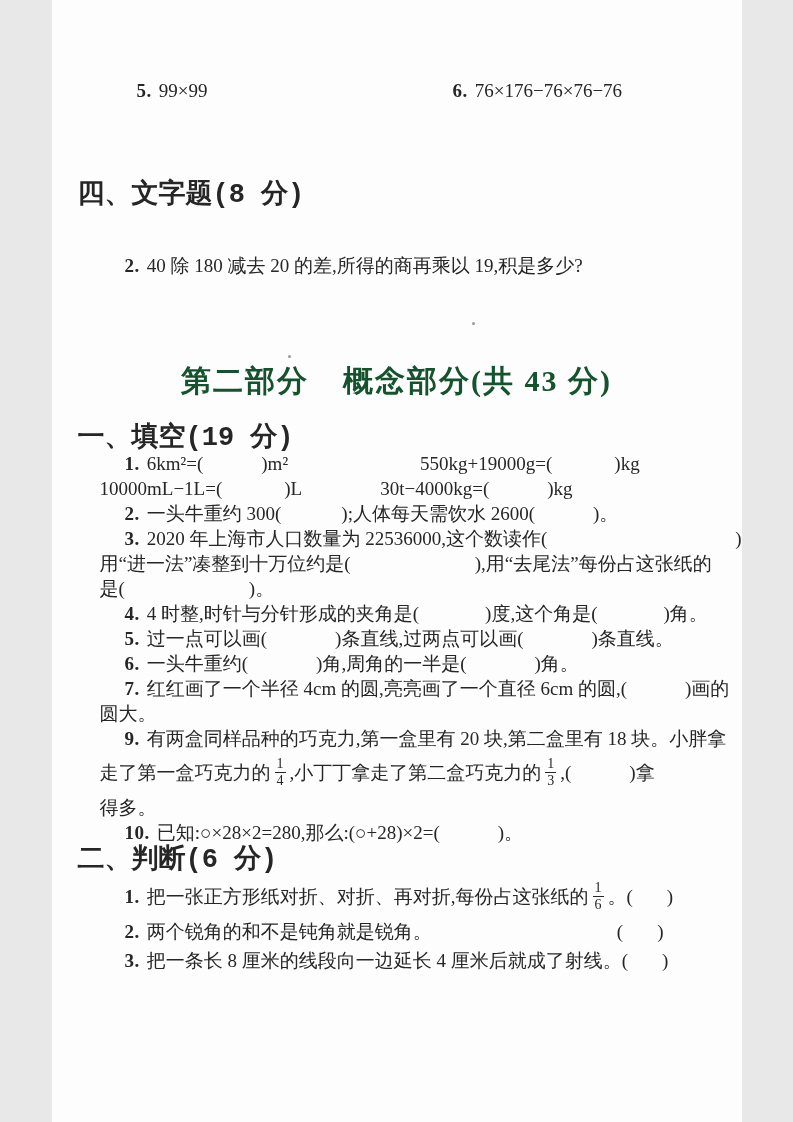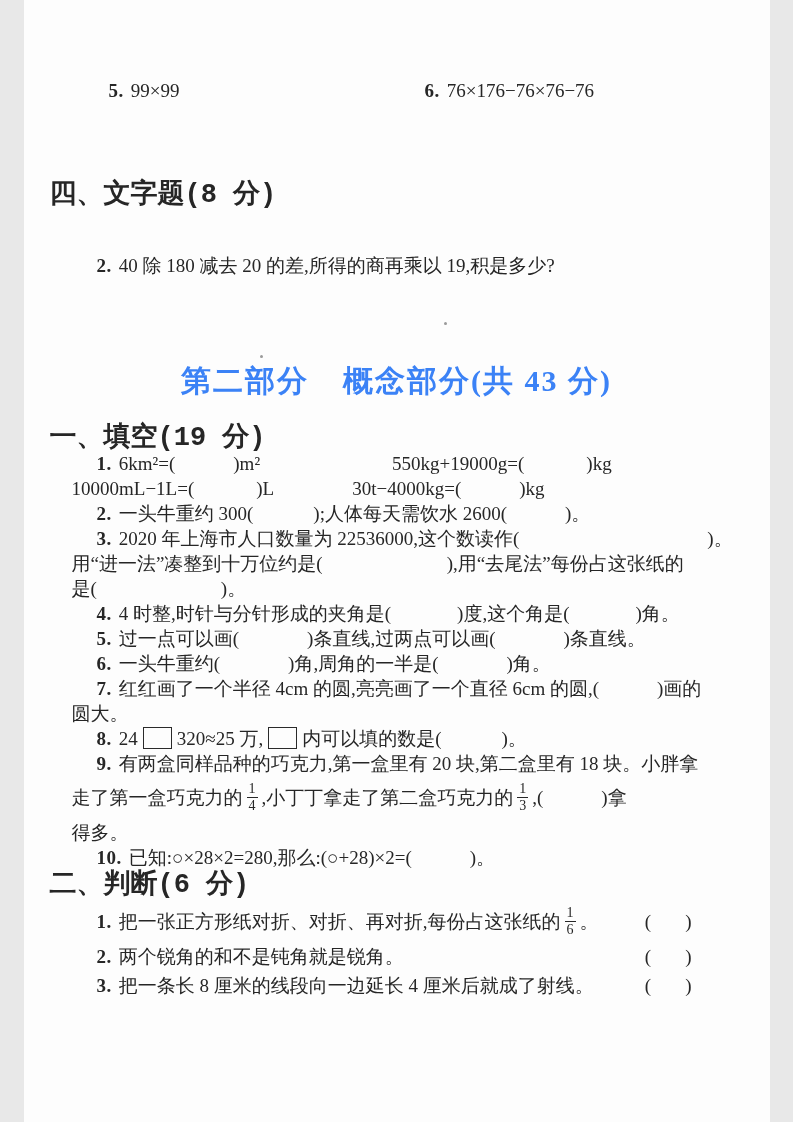--- a/index.html
+++ b/index.html
@@ -1,31 +1,31 @@
 <!DOCTYPE html>
 <html><head>
 <meta charset="utf-8">
 <style>
   html,body{margin:0;padding:0;background:#e8e8e8;}
   .page{
-    position:relative;width:746px;height:1122px;background:#fdfdfd;
+    position:relative;width:690px;height:1122px;background:#fdfdfd;
     font-family:"Liberation Serif","DejaVu Serif",serif;
     color:#262626;font-size:19px;overflow:hidden;margin:0 auto;
   }
   .line{height:25px;line-height:25px;white-space:nowrap;}
   .line.tall{height:44px;line-height:44px;}
   .heading{padding-left:26px;font-weight:bold;font-size:27px;font-family:Liberation Mono, monospace;}
   .num-line{padding-left:73px;}
   .wrap-line{padding-left:48px;}
   .qnum{font-weight:bold;margin-right:7px;letter-spacing:0.5px;}
   .carryover{position:relative;height:25px;margin-top:80px;}
   .co-q5{position:absolute;left:85px;top:0;}
   .co-q6{position:absolute;left:401px;top:0;}
   .part-title{margin-top:84px;height:38px;line-height:38px;text-align:center;
-    font-size:30px;font-weight:bold;color:#3b82f6;letter-spacing:2px;}
+    font-size:30px;font-weight:bold;color:#14532d;letter-spacing:2px;}
   .part-title .tgap{display:inline-block;width:34px;}
   .sp{display:inline-block;height:1px;}
   .frac{display:inline-flex;flex-direction:column;align-items:center;
     vertical-align:middle;font-size:14px;line-height:1.15;margin:0 4px;position:relative;top:-2px;}
   .frac .fden{border-top:1.5px solid #262626;padding:0 2px;}
   .blank-box{display:inline-block;width:27px;height:20px;border:1.7px solid #2a2a2a;
     vertical-align:-4px;margin:0 5px;background:#fdfdfd;}
   .judge-line{display:flex;padding-right:78px;}
   .answer{margin-left:auto;}
   .speck{position:absolute;width:3px;height:3px;border-radius:50%;background:#9a9a9a;}
@@ -59,21 +59,20 @@
 
   <div class="line num-line"><span class="qnum">4.</span><span><span>4 时整,时针与分针形成的夹角是(</span><span class="sp" style="width: 66px;"></span><span>)度,这个角是(</span><span class="sp" style="width: 66px;"></span><span>)角。</span></span></div>
 
   <div class="line num-line"><span class="qnum">5.</span><span><span>过一点可以画(</span><span class="sp" style="width: 68px;"></span><span>)条直线,过两点可以画(</span><span class="sp" style="width: 68px;"></span><span>)条直线。</span></span></div>
 
   <div class="line num-line"><span class="qnum">6.</span><span><span>一头牛重约(</span><span class="sp" style="width: 68px;"></span><span>)角,周角的一半是(</span><span class="sp" style="width: 68px;"></span><span>)角。</span></span></div>
 
   <div class="line num-line"><span class="qnum">7.</span><span><span>红红画了一个半径 4cm 的圆,亮亮画了一个直径 6cm 的圆,(</span><span class="sp" style="width: 58px;"></span><span>)画的</span></span></div>
   <div class="line wrap-line"><span>圆大。</span></div>
 
-  <div class="line num-line"><span class="qnum">8.</span><span><span>24</span><span class="blank-box"></span><span>320≈25 万,</span><span class="blank-box"></span><span>内可以填的数是(</span><span class="sp" style="width: 60px;"></span><span>)。</span></span></div>
 
   <div class="line num-line"><span class="qnum">9.</span><span>有两盒同样品种的巧克力,第一盒里有 20 块,第二盒里有 18 块。小胖拿</span></div>
   <div class="line wrap-line tall"><span><span>走了第一盒巧克力的</span><span class="frac">
           <span class="fnum">1</span>
           <span class="fden">4</span>
         </span><span>,小丁丁拿走了第二盒巧克力的</span><span class="frac">
           <span class="fnum">1</span>
           <span class="fden">3</span>
         </span><span>,(</span><span class="sp" style="width: 58px;"></span><span>)拿</span></span></div>
   <div class="line wrap-line"><span>得多。</span></div>

